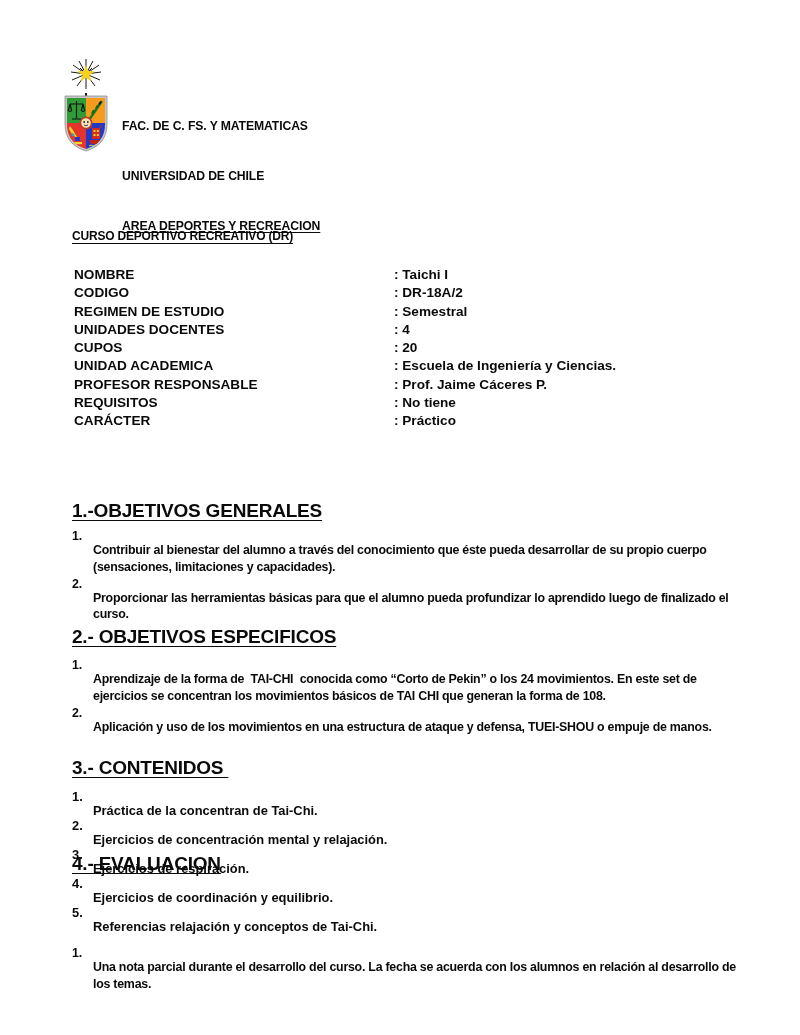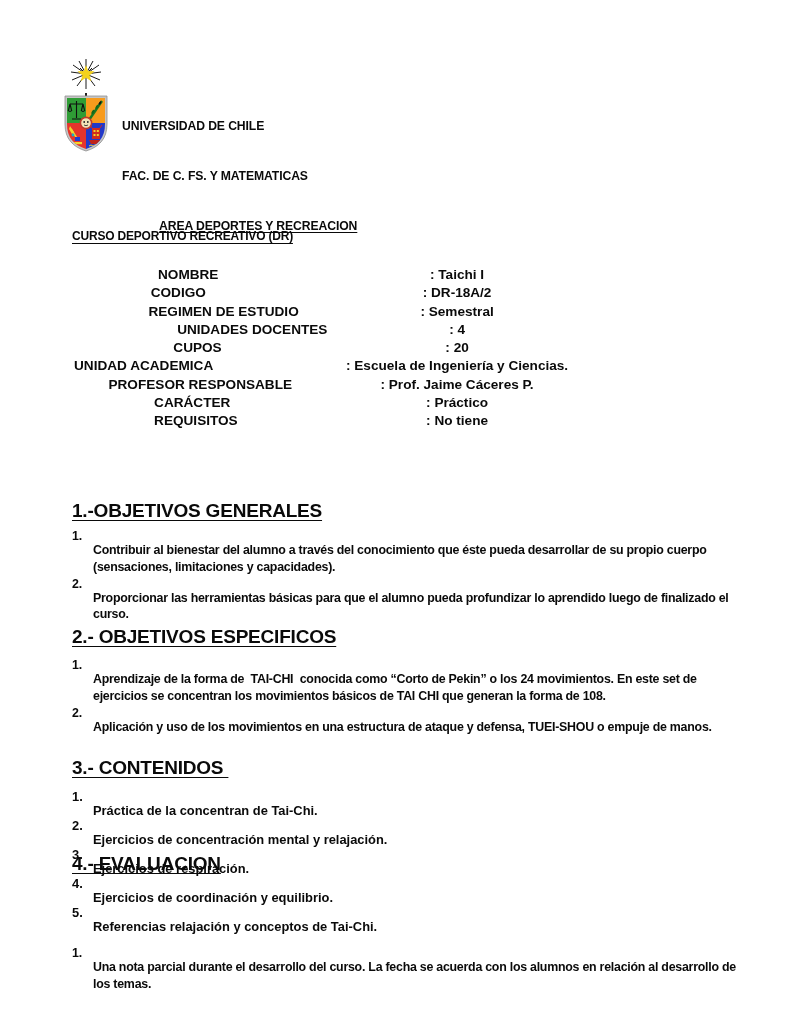--- a/index.html
+++ b/index.html
@@ -4,29 +4,29 @@
 <style>
   html,body{margin:0;padding:0;background:#ffffff;}
   .page{
     position:relative;width:800px;height:1035px;background:#ffffff;
     font-family:"Liberation Sans","DejaVu Sans",sans-serif;
     color:#0a0a0a;overflow:hidden;
   }
   .abs{position:absolute;}
   
   .org{left:122px;top:84px;font-size:12.2px;font-weight:700;line-height:16.8px;letter-spacing:-0.1px;white-space:pre;}
-  .org .uline{text-decoration:underline;text-underline-offset:2px;margin-left:37px;}
+  .org .uline{text-decoration:underline;text-underline-offset:2px;}
   
   .doc-title{left:72px;top:229px;font-size:12px;font-weight:700;letter-spacing:-0.2px;
     text-decoration:underline;text-underline-offset:2.5px;white-space:pre;}
   
   .fields{left:74px;top:267px;font-size:13.6px;font-weight:700;}
-  .frow{display:flex;height:18.3px;align-items:flex-start;justify-content:center;}
+  .frow{display:flex;height:18.3px;align-items:flex-start;}
   .flabel{display:inline-block;width:272px;white-space:pre;}
-  .fvalue{white-space:pre;}
+  .fvalue{white-space:pre;margin-left:48px;}
   
   .sec-h{font-size:19px;font-weight:700;letter-spacing:-0.2px;
     text-decoration:underline;text-underline-offset:2.5px;white-space:pre;}
   
   .list{font-weight:700;}
   .list .li{display:grid;grid-template-columns:21px 1fr;}
   .list .txt{white-space:pre-wrap;margin-top:14px;}
   .b1{font-size:12.4px;letter-spacing:-0.25px;line-height:16.8px;}
   .b3{font-size:12.9px;letter-spacing:0;line-height:15.1px;}
   .s1h{left:72px;top:500px;}
@@ -116,22 +116,22 @@
       <g>
         <circle cx="24" cy="69" r="5.6" stroke-width="1.6" stroke="#c0392b" fill="#f2e4b8"></circle>
         <circle cx="22.2" cy="68" r="0.9" fill="#222"></circle>
         <circle cx="25.8" cy="68" r="0.9" fill="#222"></circle>
         <path d="M22,71 q2,1.4 4,0" stroke="#222" stroke-width="0.8" fill="none"></path>
       </g>
     </g>
   </svg>
 
   <div class="abs org">
+    <div>FAC. DE C. FS. Y MATEMATICAS</div>
     <div>UNIVERSIDAD DE CHILE</div>
-    <div>FAC. DE C. FS. Y MATEMATICAS</div>
     <div class="uline">AREA DEPORTES Y RECREACION</div>
   </div>
 
   <div class="abs doc-title">CURSO DEPORTIVO RECREATIVO (DR)</div>
 
   <div class="abs fields">
     <div class="frow">
       <span class="flabel">NOMBRE</span>
       <span class="fvalue">: Taichi I</span>
     </div>
@@ -153,27 +153,27 @@
     </div>
     <div class="frow">
       <span class="flabel">UNIDAD ACADEMICA</span>
       <span class="fvalue">: Escuela de Ingeniería y Ciencias.</span>
     </div>
     <div class="frow">
       <span class="flabel">PROFESOR RESPONSABLE</span>
       <span class="fvalue">: Prof. Jaime Cáceres P.</span>
     </div>
     <div class="frow">
+      <span class="flabel">REQUISITOS</span>
+      <span class="fvalue">: No tiene</span>
+    </div>
+    <div class="frow">
       <span class="flabel">CARÁCTER</span>
       <span class="fvalue">: Práctico</span>
     </div>
-    <div class="frow">
-      <span class="flabel">REQUISITOS</span>
-      <span class="fvalue">: No tiene</span>
-    </div>
   </div>
 
   <div class="abs sec-h s1h">1.-OBJETIVOS GENERALES</div>
   <div class="abs list b1 s1l">
     <div class="li">
       <span class="num">1.</span>
       <span class="txt">Contribuir al bienestar del alumno a través del conocimiento que éste pueda desarrollar de su propio cuerpo (sensaciones, limitaciones y capacidades).</span>
     </div>
     <div class="li">
       <span class="num">2.</span>

